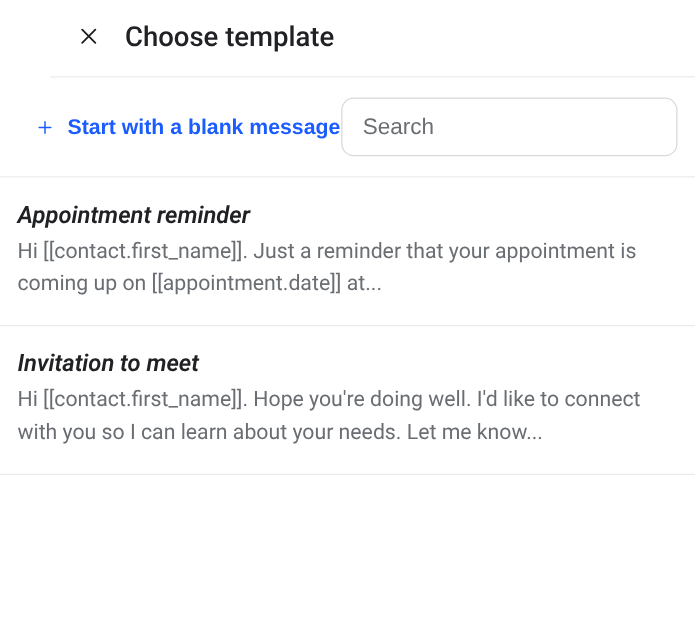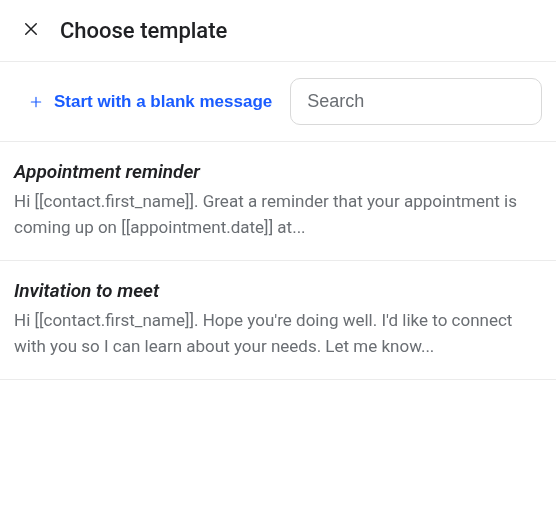--- a/index.html
+++ b/index.html
@@ -3,20 +3,21 @@
 <meta charset="utf-8">
 <style>
   * { box-sizing: border-box; margin: 0; padding: 0; }
   html, body { width: 556px; height: 511px; font-family: -apple-system, BlinkMacSystemFont, "Segoe UI", Roboto, Helvetica, Arial, sans-serif; background: #fff; color: #202124; }
   .header {
     display: flex;
     align-items: center;
     padding: 18px 20px 18px 20px;
     border-bottom: 1px solid #ebebeb;
     gap: 18px;
+    margin-left: 40px;
   }
   .close-btn {
     background: none;
     border: none;
     padding: 0;
     cursor: pointer;
     display: flex;
     align-items: center;
     justify-content: center;
     width: 22px;
@@ -25,21 +26,21 @@
   .close-btn svg { width: 18px; height: 18px; stroke: #202124; stroke-width: 2; }
   .title {
     font-size: 22px;
     font-weight: 500;
     color: #202124;
   }
   .toolbar {
     display: flex;
     align-items: center;
     padding: 16px 14px 16px 28px;
-    gap: 18px;
+    gap: 1px;
   }
   .blank-btn {
     background: none;
     border: none;
     color: #1a5cff;
     font-size: 17px;
     font-weight: 600;
     cursor: pointer;
     display: flex;
     align-items: center;
@@ -117,19 +118,19 @@
     <span>Start with a blank message</span>
   </button>
   <div class="search-wrap">
     <input type="text" class="search-input" placeholder="Search" style="">
   </div>
 </div>
 
 <div class="list">
   <div class="tmpl">
     <div class="tmpl-title">Appointment reminder</div>
-    <div class="tmpl-preview">Hi [[contact.first_name]]. Great a reminder that your appointment is coming up on [[appointment.date]] at...</div>
+    <div class="tmpl-preview">Hi [[contact.first_name]]. Just a reminder that your appointment is coming up on [[appointment.date]] at...</div>
   </div>
   <div class="tmpl">
     <div class="tmpl-title">Invitation to meet</div>
     <div class="tmpl-preview">Hi [[contact.first_name]]. Hope you're doing well. I'd like to connect with you so I can learn about your needs. Let me know...</div>
   </div>
 </div>
 
 </body></html>

